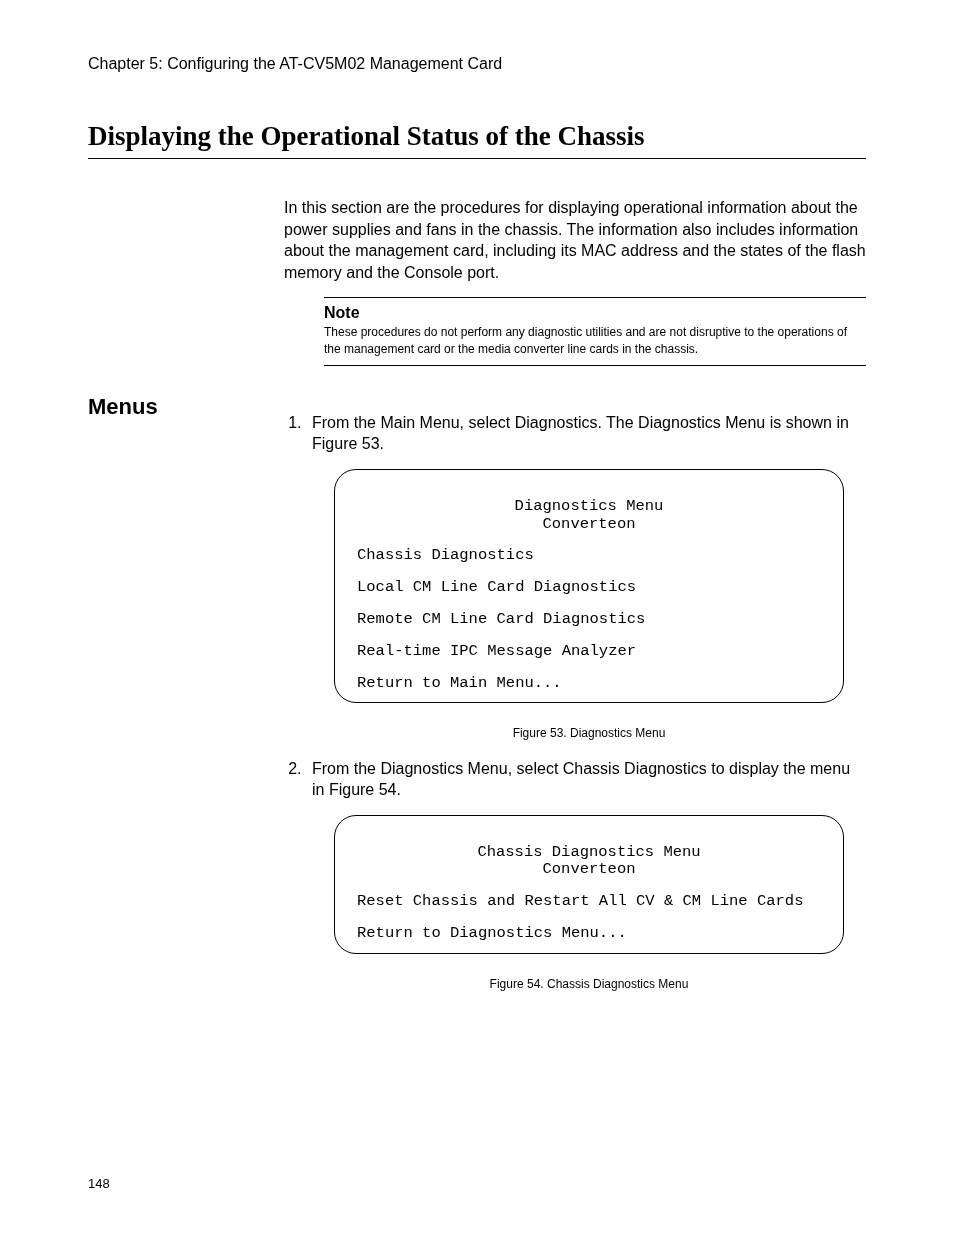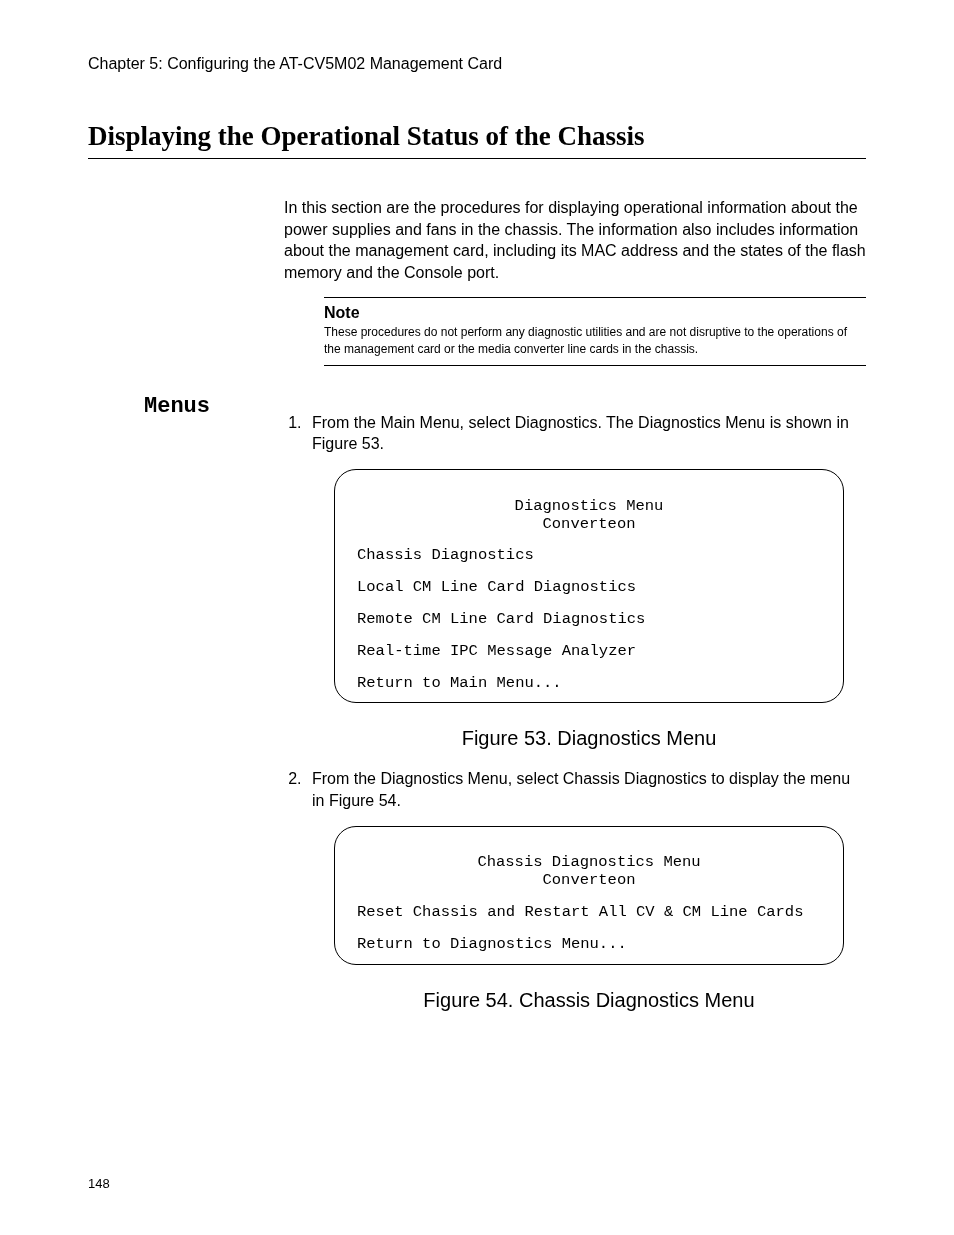--- a/index.html
+++ b/index.html
@@ -55,24 +55,24 @@
     line-height: 1.35;
   }
   .menus-row {
     display: flex;
     align-items: flex-start;
     margin-bottom: 18px;
   }
   .sidehead {
     width: 196px;
     min-width: 196px;
-    font-family: Liberation Mono, monospace;
+    font-family: Liberation Sans, sans-serif;
     font-size: 22px;
     font-weight: bold;
-    text-align: center;
+    text-align: left;
     padding-right: 18px;
     box-sizing: border-box;
     line-height: 1.2;
   }
   .sidehead-content {
     flex: 1;
     font-size: 16px;
     line-height: 1.35;
   }
   ol.steps {
@@ -106,21 +106,21 @@
   }
   .terminal .line {
     display: block;
     margin-top: 14px;
   }
   .terminal .line:first-of-type {
     margin-top: 14px;
   }
   .figcap {
     text-align: center;
-    font-size: 20px;
+    font-size: 12px;
     margin: 22px 0 16px 0;
   }
   .page-number {
     position: absolute;
     bottom: 44px;
     left: 88px;
     font-size: 13px;
   }
 </style>
 </head>

